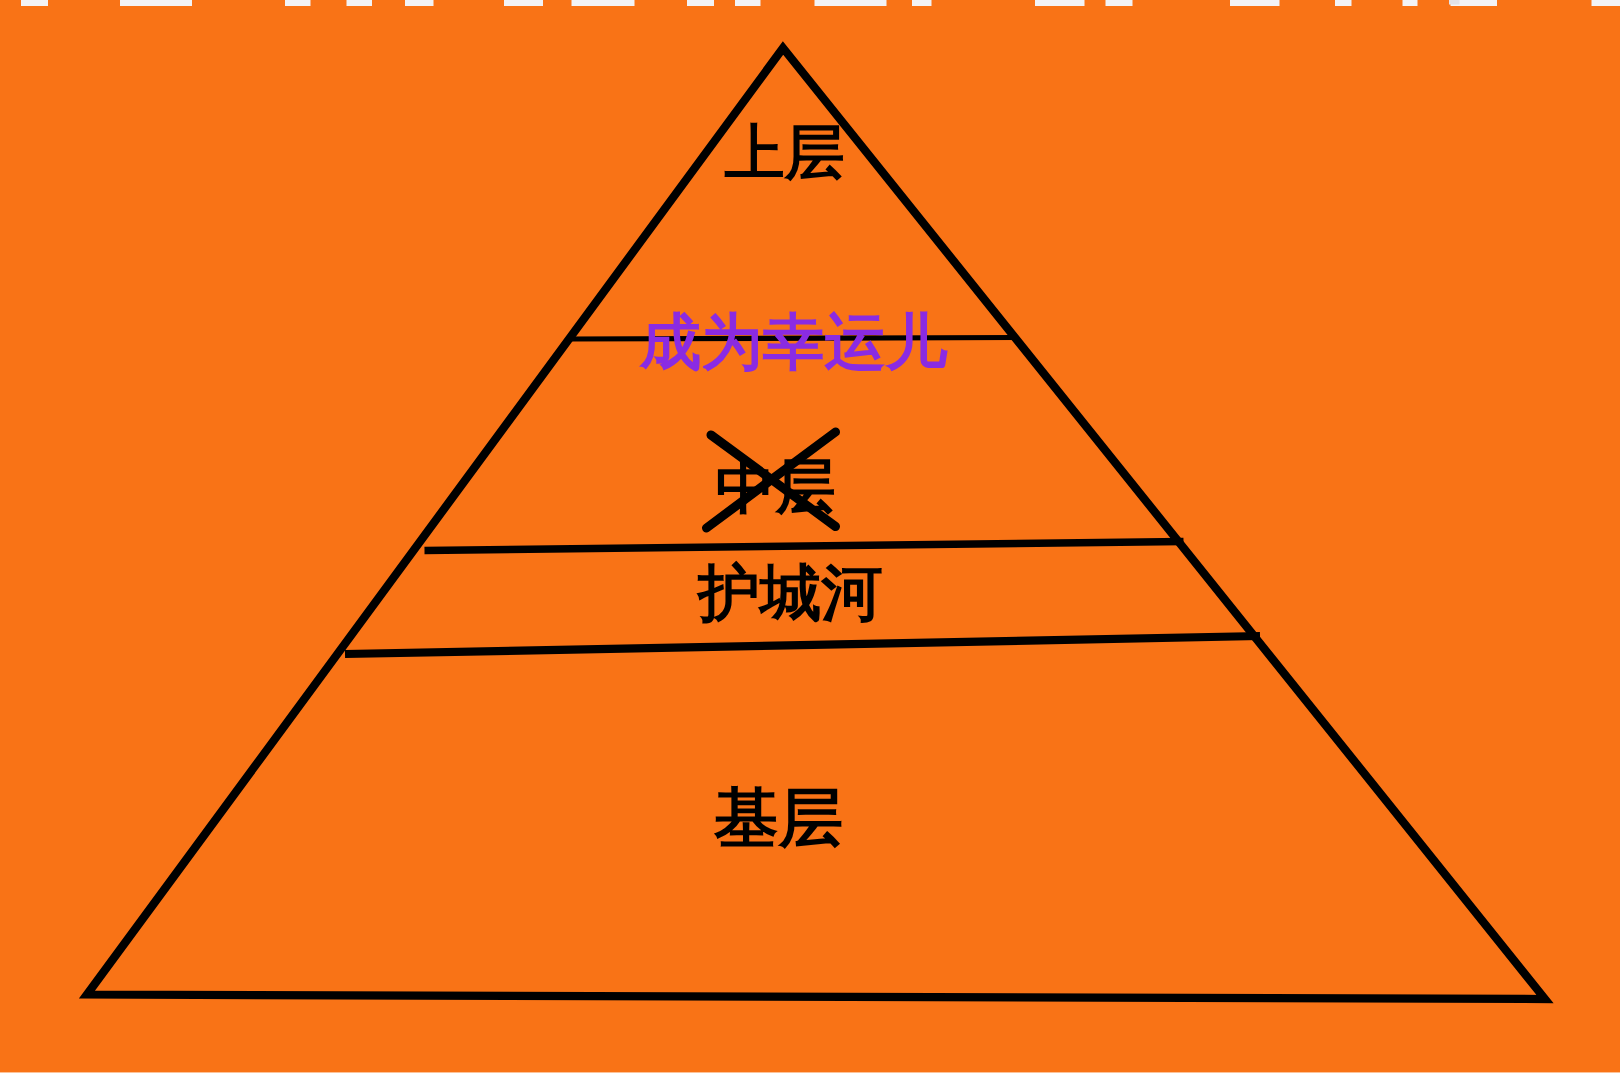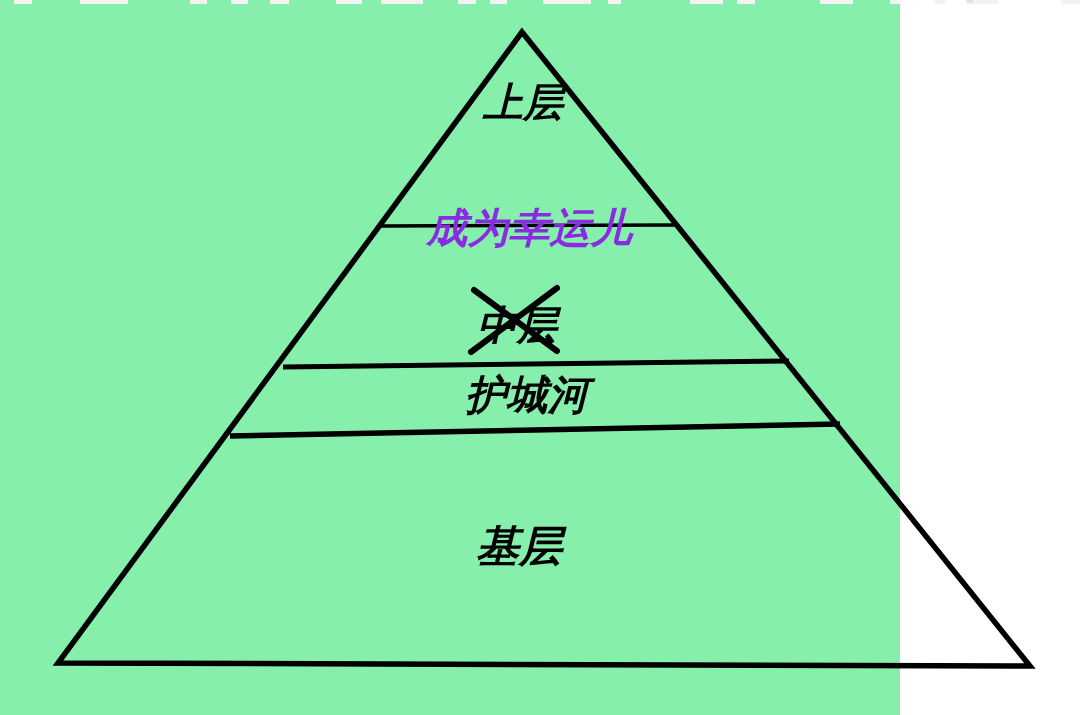--- a/index.html
+++ b/index.html
@@ -6,24 +6,23 @@
     margin: 0;
     padding: 0;
     background: #ffffff;
     width: 1080px;
     height: 715px;
     overflow: hidden;
     font-family: "DejaVu Sans", "Liberation Sans", sans-serif;
   }
   .canvas {
     position: relative;
-    width: 900px;
+    width: 1080px;
     height: 715px;
-    background: #86efac;
-    font-style: italic;
+    background: #f97316;
   }
   .top-artifacts {
     position: absolute;
     top: 0;
     left: 0;
     width: 1080px;
     height: 6px;
   }
   .top-artifacts span {
     position: absolute;

